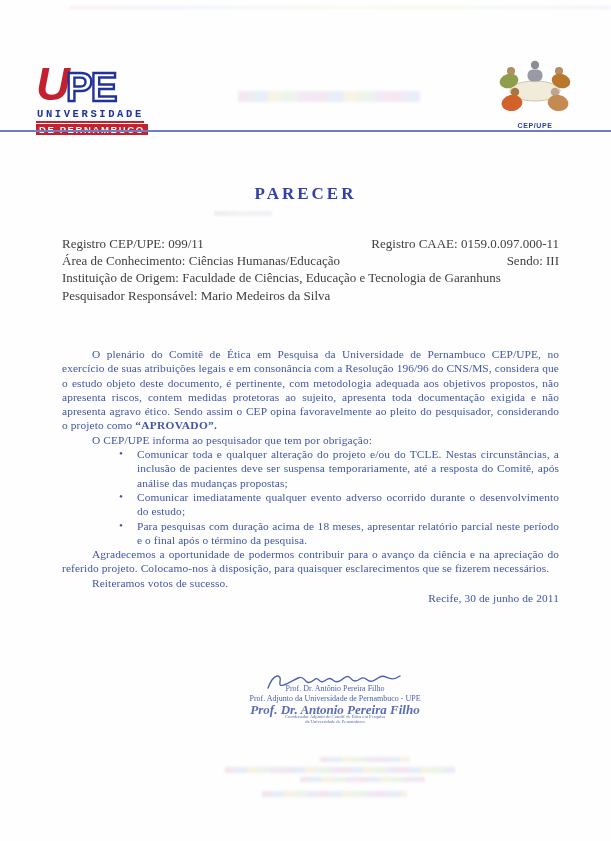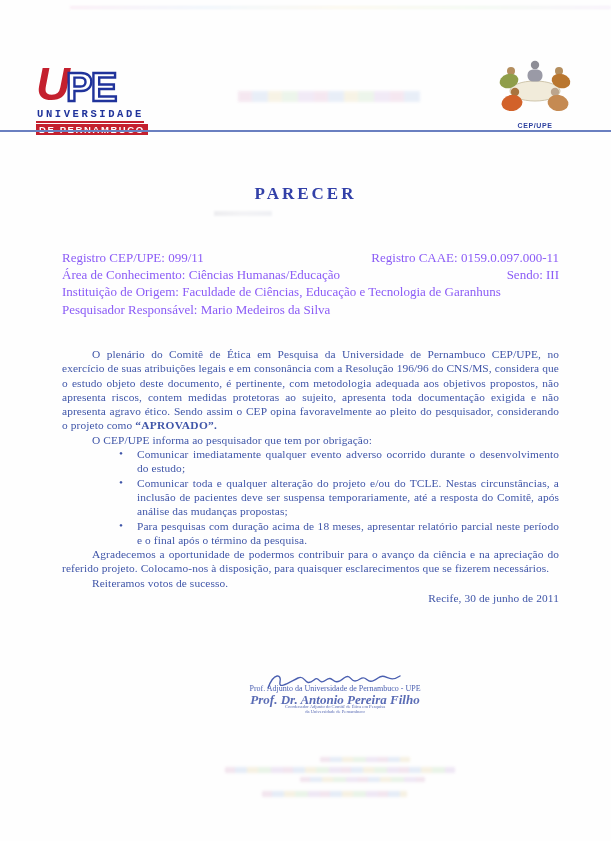--- a/index.html
+++ b/index.html
@@ -25,22 +25,22 @@
   .logo-cep{position:absolute;top:57px;left:491px;width:88px;text-align:center;}
   .cep-caption{font-family:"Liberation Sans",sans-serif;font-weight:bold;font-size:7px;
     letter-spacing:.6px;color:#2b3f9e;margin-top:1px;}
   .header-rule{position:absolute;top:130px;left:0;right:0;height:2px;background:#6a7fc0;}
   
   .doc-title{position:absolute;top:184px;left:0;right:0;text-align:center;
     font-weight:bold;font-size:17px;letter-spacing:3px;color:#3240a8;}
   .title-smudge{position:absolute;top:211px;left:214px;width:58px;height:5px;opacity:.25;filter:blur(1.2px);
     background:linear-gradient(90deg,#bcbcc6,#d6d6de,#c4c8d8);}
   
-  .reg{position:absolute;top:249px;left:62px;width:497px;
-    font-size:13px;line-height:17.2px;color:#8b5cf6;}
+  .reg{position:absolute;top:235px;left:62px;width:497px;
+    font-size:13px;line-height:17.2px;color:#404040;}
   .reg-row{display:flex;justify-content:space-between;}
   
   .content{position:absolute;top:347px;left:62px;width:497px;
     font-size:11.4px;line-height:14.3px;color:#3f55a8;text-align:justify;letter-spacing:.1px;}
   .content p{margin:0;text-indent:30px;}
   .content ul{margin:0;padding:0 0 0 75px;}
   .content li{list-style:none;position:relative;margin:0;}
   .content li::before{content:"•";position:absolute;left:-18px;top:-1px;}
   .p-final{text-align:left;}
   .date-line{text-align:right;margin-top:1px;}
@@ -116,33 +116,34 @@
       <span>Sendo: III</span>
     </div>
     <div>Instituição de Origem: Faculdade de Ciências, Educação e Tecnologia de Garanhuns</div>
     <div>Pesquisador Responsável: Mario Medeiros da Silva</div>
   </div>
 
   <div class="content">
     <p><span>O plenário do Comitê de Ética em Pesquisa da Universidade de Pernambuco CEP/UPE, no exercício de suas atribuições legais e em consonância com a Resolução 196/96 do CNS/MS, considera que o estudo objeto deste documento, é pertinente, com metodologia adequada aos objetivos propostos, não apresenta riscos, contem medidas protetoras ao sujeito, apresenta toda documentação exigida e não apresenta agravo ético. Sendo assim o CEP opina favoravelmente ao pleito do pesquisador, considerando o projeto como </span><b class="approved">“APROVADO”.</b></p>
     <p>O CEP/UPE informa ao pesquisador que tem por obrigação:</p>
     <ul>
+      <li>Comunicar toda e qualquer alteração do projeto e/ou do TCLE. Nestas circunstâncias, a inclusão de pacientes deve ser suspensa temporariamente, até a resposta do Comitê, após análise das mudanças propostas;</li>
       <li>Comunicar imediatamente qualquer evento adverso ocorrido durante o desenvolvimento do estudo;</li>
-      <li>Comunicar toda e qualquer alteração do projeto e/ou do TCLE. Nestas circunstâncias, a inclusão de pacientes deve ser suspensa temporariamente, até a resposta do Comitê, após análise das mudanças propostas;</li>
       <li>Para pesquisas com duração acima de 18 meses, apresentar relatório parcial neste período e o final após o término da pesquisa.</li>
     </ul>
     <p>Agradecemos a oportunidade de podermos contribuir para o avanço da ciência e na apreciação do referido projeto. Colocamo-nos à disposição, para quaisquer esclarecimentos que se fizerem necessários.</p>
     <p class="p-final">Reiteramos votos de sucesso.</p>
     <div class="date-line">Recife, 30 de junho de 2011</div>
   </div>
 
   <div class="sig-block">
     <svg class="sig-scribble" width="150" height="26" viewBox="0 0 150 26">
       <path d="M8,20 C14,4 22,6 20,14 C18,22 30,14 38,10 C46,6 44,20 54,12 C60,7 58,18 66,12 C74,6 72,20 84,10 C92,4 90,18 100,11 C108,6 106,19 118,10 C126,4 128,16 140,8" fill="none" stroke="#4a5fb0" stroke-width="1.4" stroke-linecap="round"></path>
     </svg>
+    <div class="sig-typed1">Prof. Dr. Antônio Pereira Filho</div>
     <div class="sig-typed2">Prof. Adjunto da Universidade de Pernambuco - UPE</div>
     <div class="stamp">
       <div class="stamp-name">Prof. Dr. Antonio Pereira Filho</div>
       <div class="stamp-small">Coordenador Adjunto do Comitê de Ética em Pesquisa</div>
       <div class="stamp-small">da Universidade de Pernambuco</div>
     </div>
   </div>
 
   <div class="faded f1"></div>
   <div class="faded f2"></div>

